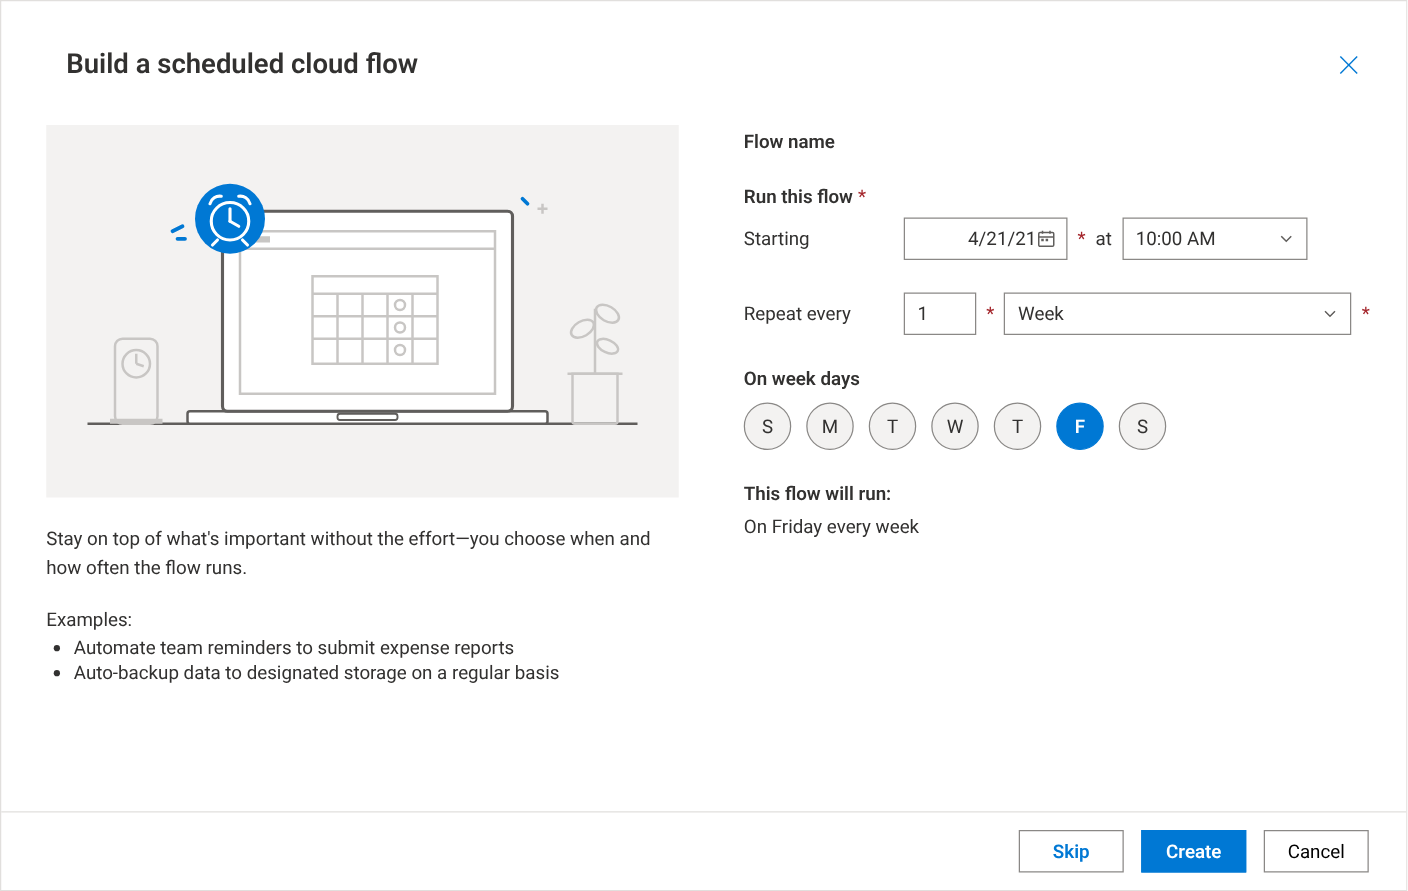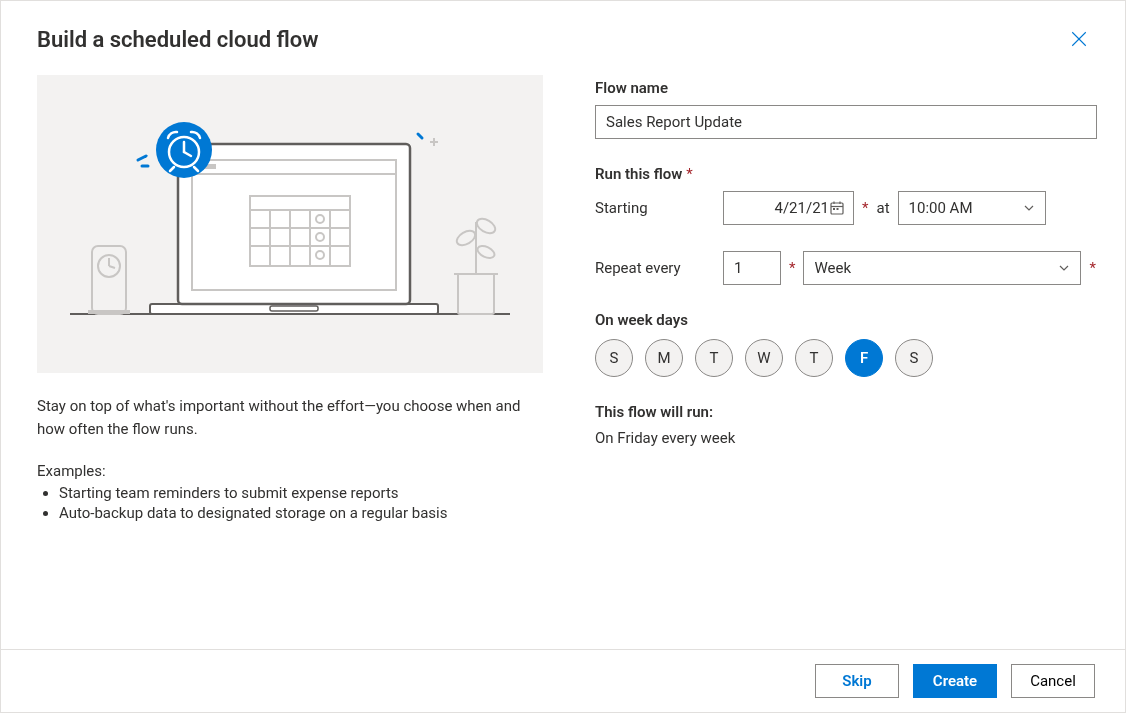--- a/index.html
+++ b/index.html
@@ -16,21 +16,21 @@
     position:absolute; left:0; top:0; right:0; bottom:0;
     border:1px solid #e1dfdd;
     background:#fff;
     display:flex; flex-direction:column;
   }
   .header {
     display:flex; align-items:center; justify-content:space-between;
     padding: 22px 30px 0 36px;
   }
   .header h1 {
-    font-size:22px; font-weight:600; margin:0; color:#323130;
+    font-size:22px; font-weight:600; margin:16px; color:#323130;
   }
   .close-btn {
     width:32px; height:32px; display:flex; align-items:center; justify-content:center;
     cursor:pointer; color:#0078d4; border:none; background:none;
   }
   .body {
     flex:1 1 auto;
     display:flex;
     padding: 20px 36px 0 36px;
     gap:26px;
@@ -179,32 +179,31 @@
           <line x1="394" y1="170" x2="438" y2="170" stroke="#c8c6c4" stroke-width="2"></line>
           <path d="M416 170 C416 150 416 140 416 118" fill="none" stroke="#c8c6c4" stroke-width="2"></path>
           <ellipse cx="406" cy="134" rx="10" ry="6" transform="rotate(-30 406 134)" fill="none" stroke="#c8c6c4" stroke-width="2"></ellipse>
           <ellipse cx="426" cy="122" rx="10" ry="6" transform="rotate(30 426 122)" fill="none" stroke="#c8c6c4" stroke-width="2"></ellipse>
           <ellipse cx="426" cy="148" rx="9" ry="5" transform="rotate(25 426 148)" fill="none" stroke="#c8c6c4" stroke-width="2"></ellipse>
         </svg>
       </div>
       <div class="desc">Stay on top of what's important without the effort—you choose when and how often the flow runs.</div>
       <div class="examples-label">Examples:</div>
       <ul class="examples">
-        <li>Starting team reminders to submit expense reports</li>
+        <li>Automate team reminders to submit expense reports</li>
         <li>Auto-backup data to designated storage on a regular basis</li>
       </ul>
     </div>
 
     <div class="divider"></div>
 
     <div class="right">
 
       <div class="section">
         <label class="field-label">Flow name</label>
-        <input class="text" type="text" value="Sales Report Update" style="">
       </div>
 
       <div class="section">
         <div class="field-label">
           <span>Run this flow</span><span class="req">*</span>
         </div>
 
         <div class="row" style="margin-top:4px;">
           <span class="sublabel">Starting</span>
           <div class="date-combo">

